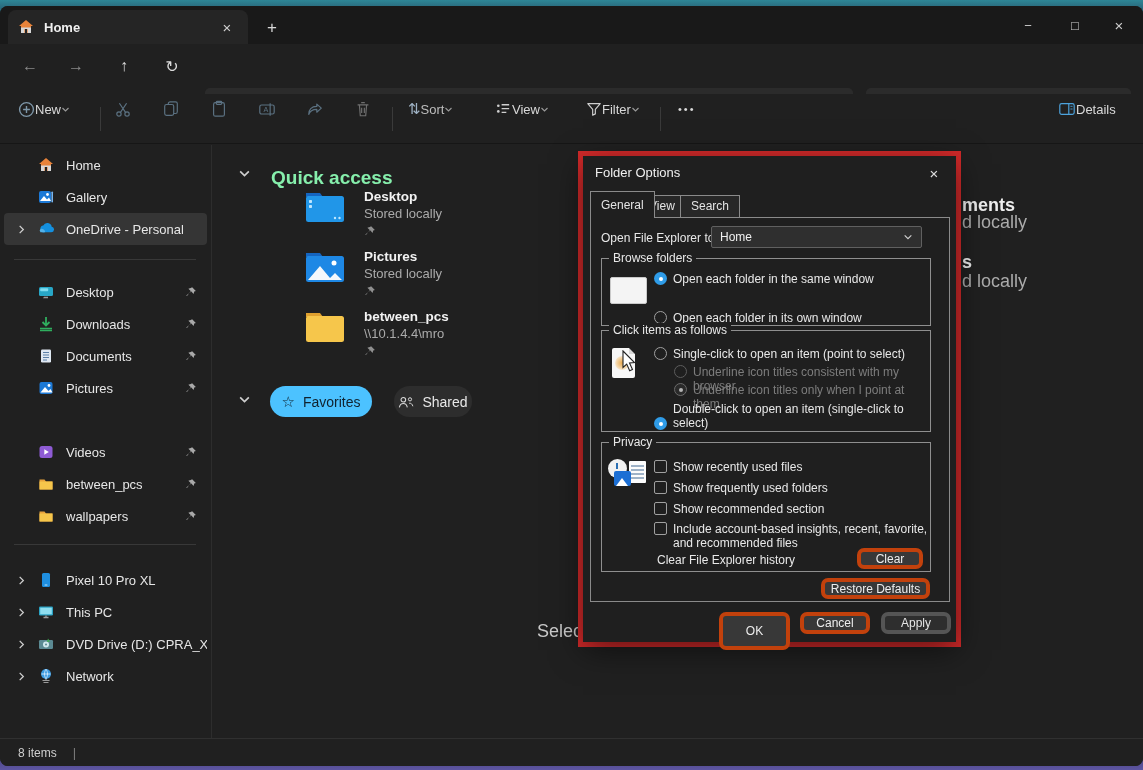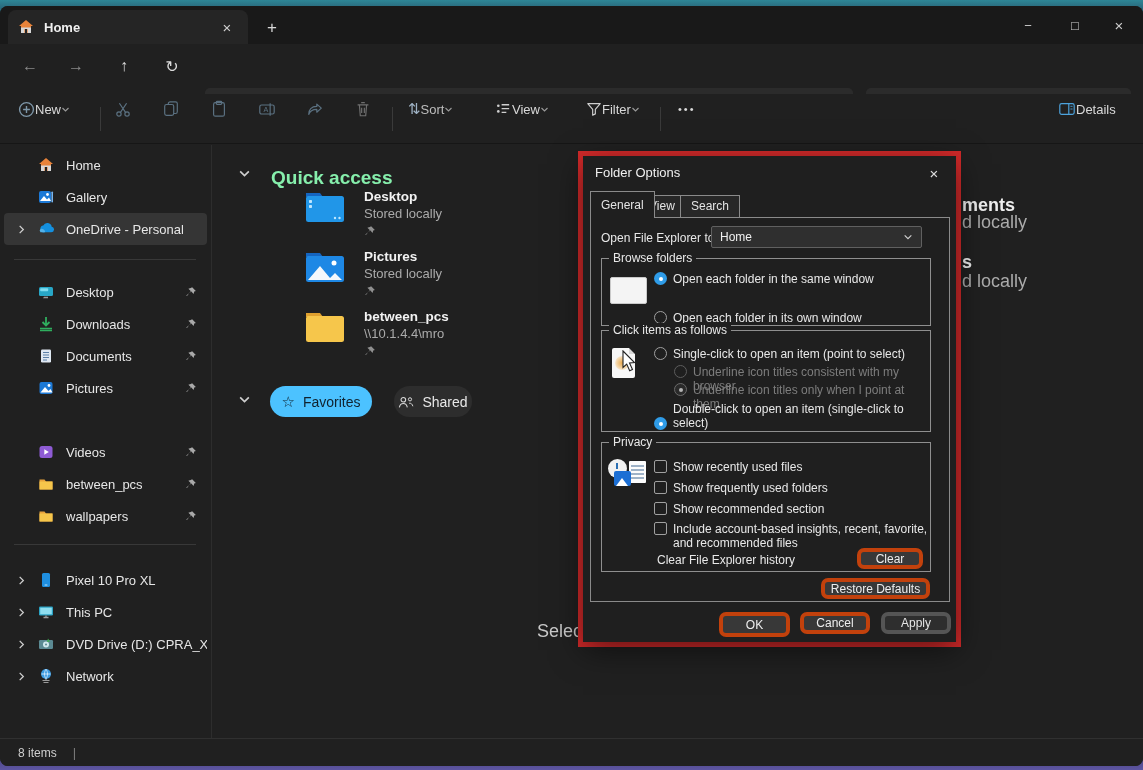--- a/index.html
+++ b/index.html
@@ -647,21 +647,21 @@
           <span class="chk"></span>
           <span>Include account-based insights, recent, favorite, and recommended files</span>
         </div>
         <span style="position:absolute;left:55px;top:110px;">Clear File Explorer history</span>
         <div class="btn32" style="left:255px;top:105px;width:66px;height:21px;">Clear</div>
       </div>
 
       <div class="btn32" style="left:230px;top:360px;width:109px;height:21px;">Restore Defaults</div>
     </div>
 
-    <div class="btn32" style="left:136px;top:456px;width:71px;height:25px;">OK</div>
+    <div class="btn32" style="left:136px;top:456px;width:71px;height:38px;">OK</div>
     <div class="btn32" style="left:217px;top:456px;width:70px;height:22px;">Cancel</div>
     <div class="btn32 disabled" style="left:298px;top:456px;width:70px;height:22px;">Apply</div>
   </div>
 </div>
 
 <svg class="cursor-svg" style="left:621px;top:350px;" width="17" height="24" viewBox="0 0 17 24">
   <path d="M2 1l11.5 11.5-5 .4 3 6.5-2.8 1.3-3-6.6L2 17.5z" fill="#fff" stroke="#222" stroke-width="1.1"></path>
 </svg>
 
 </body></html>

